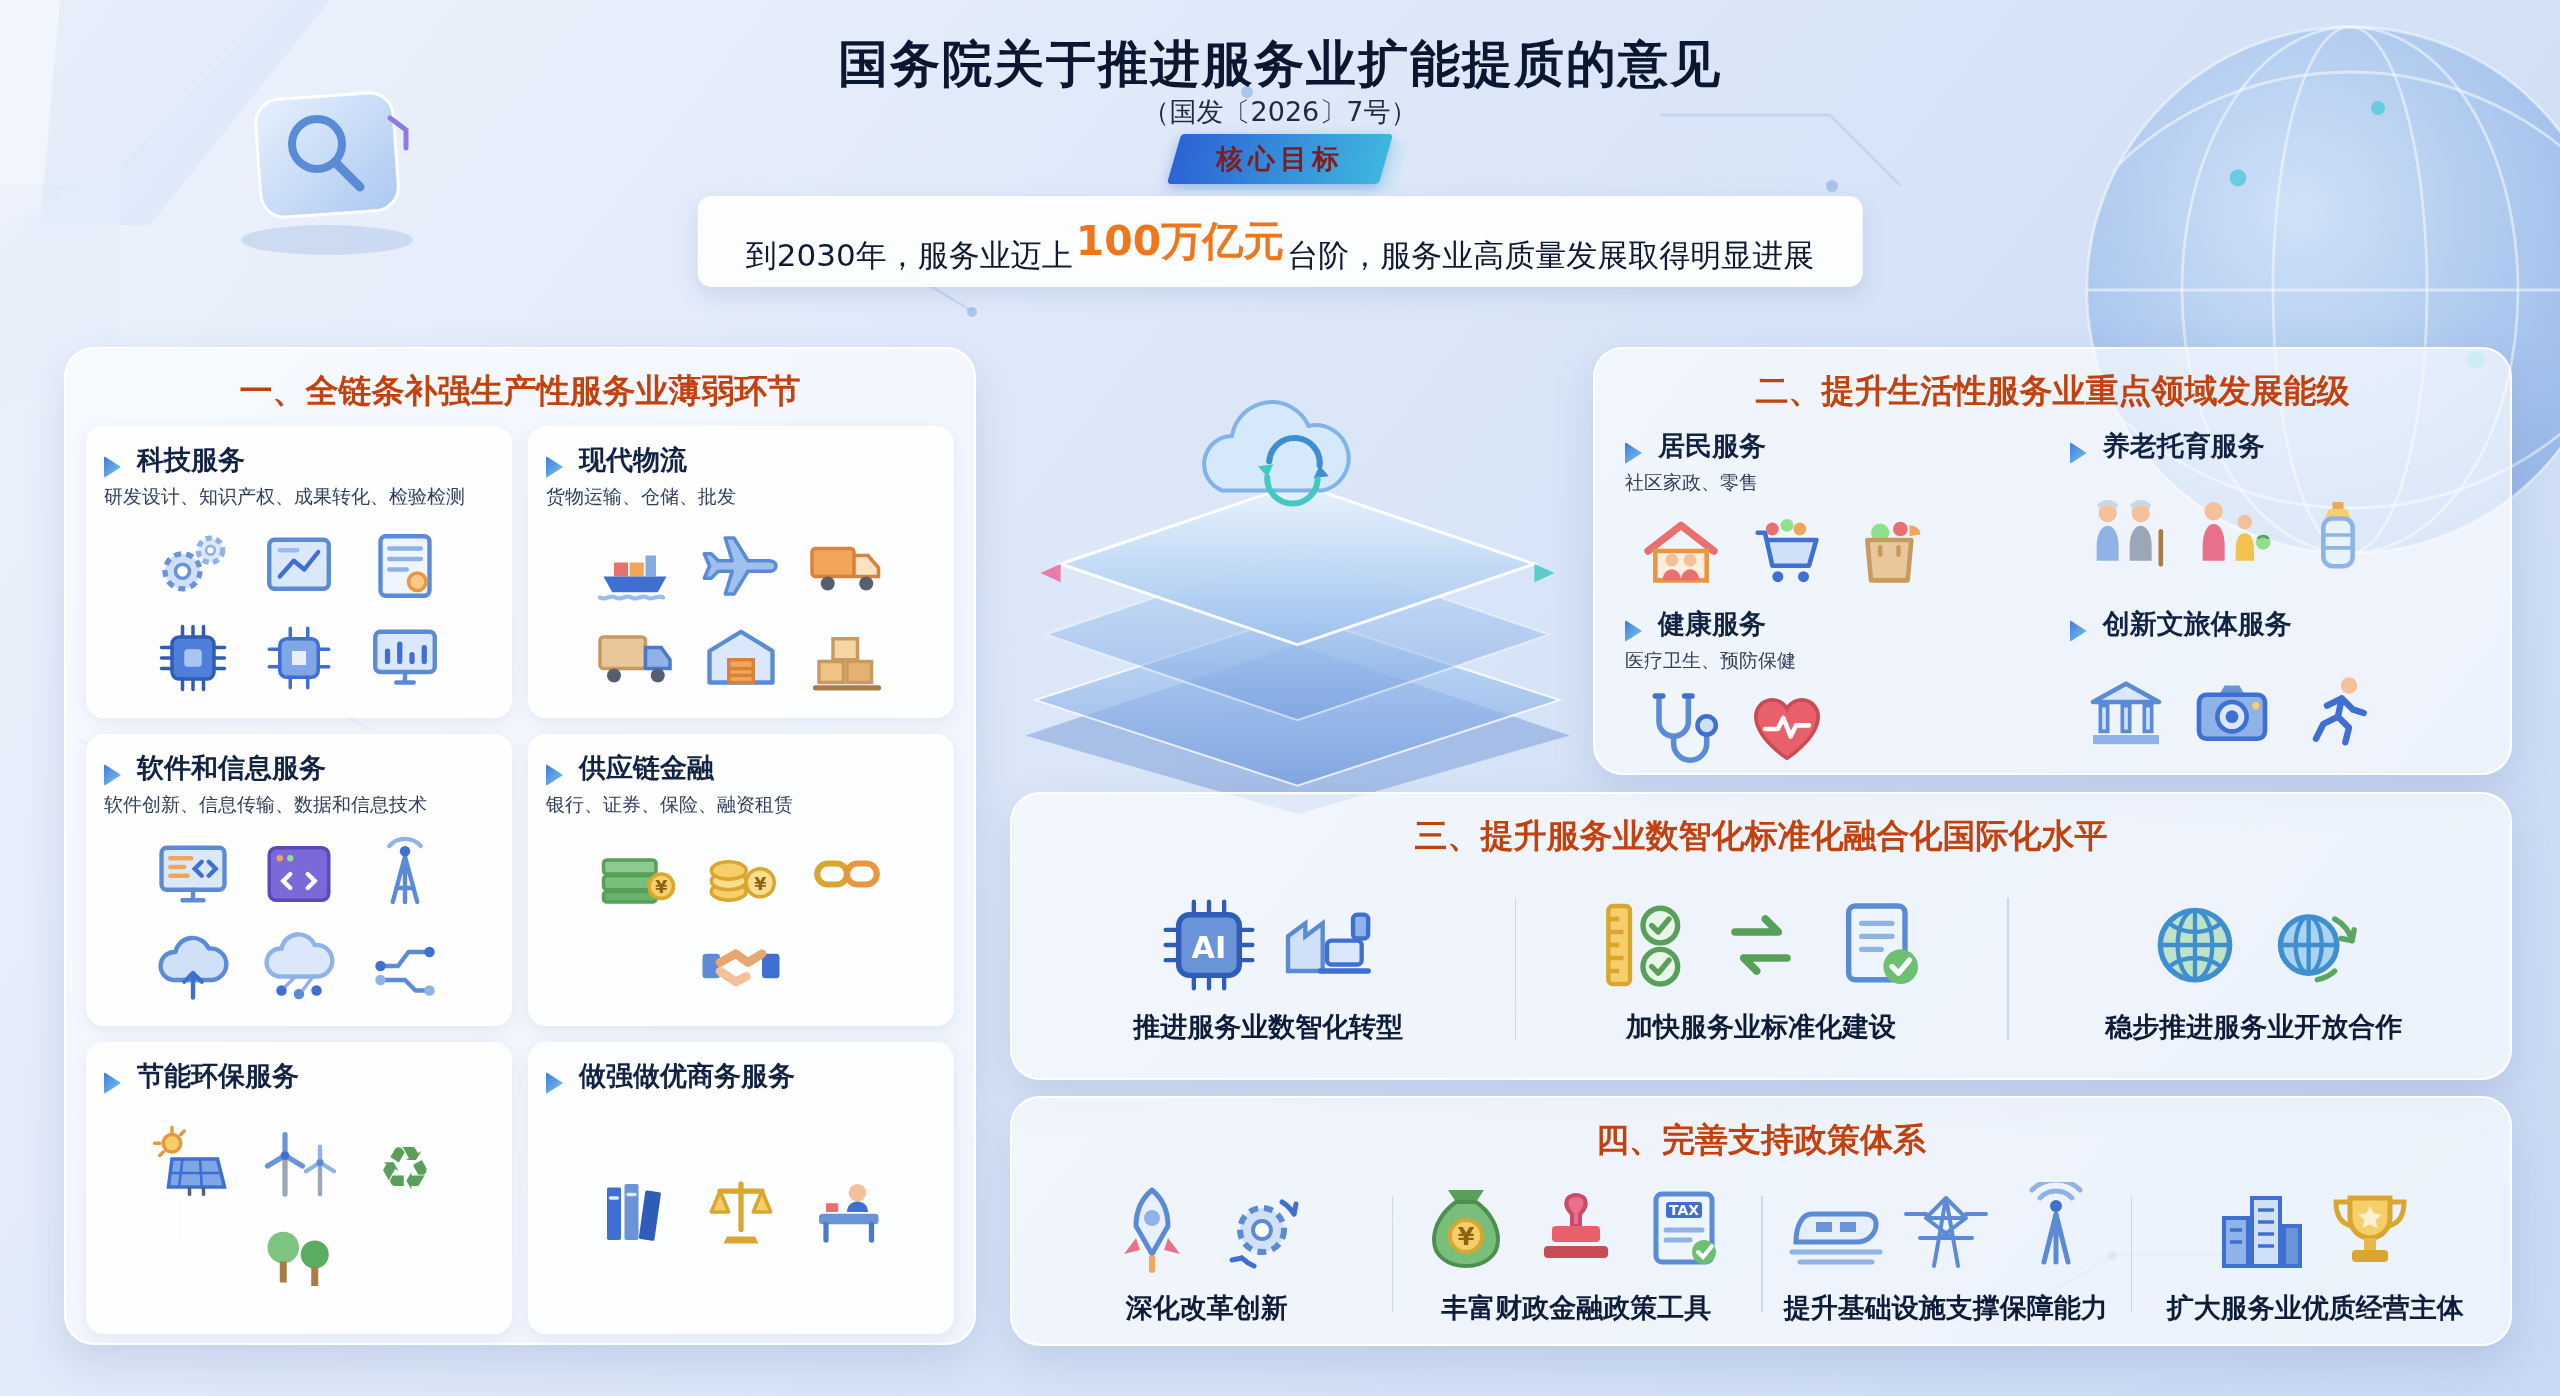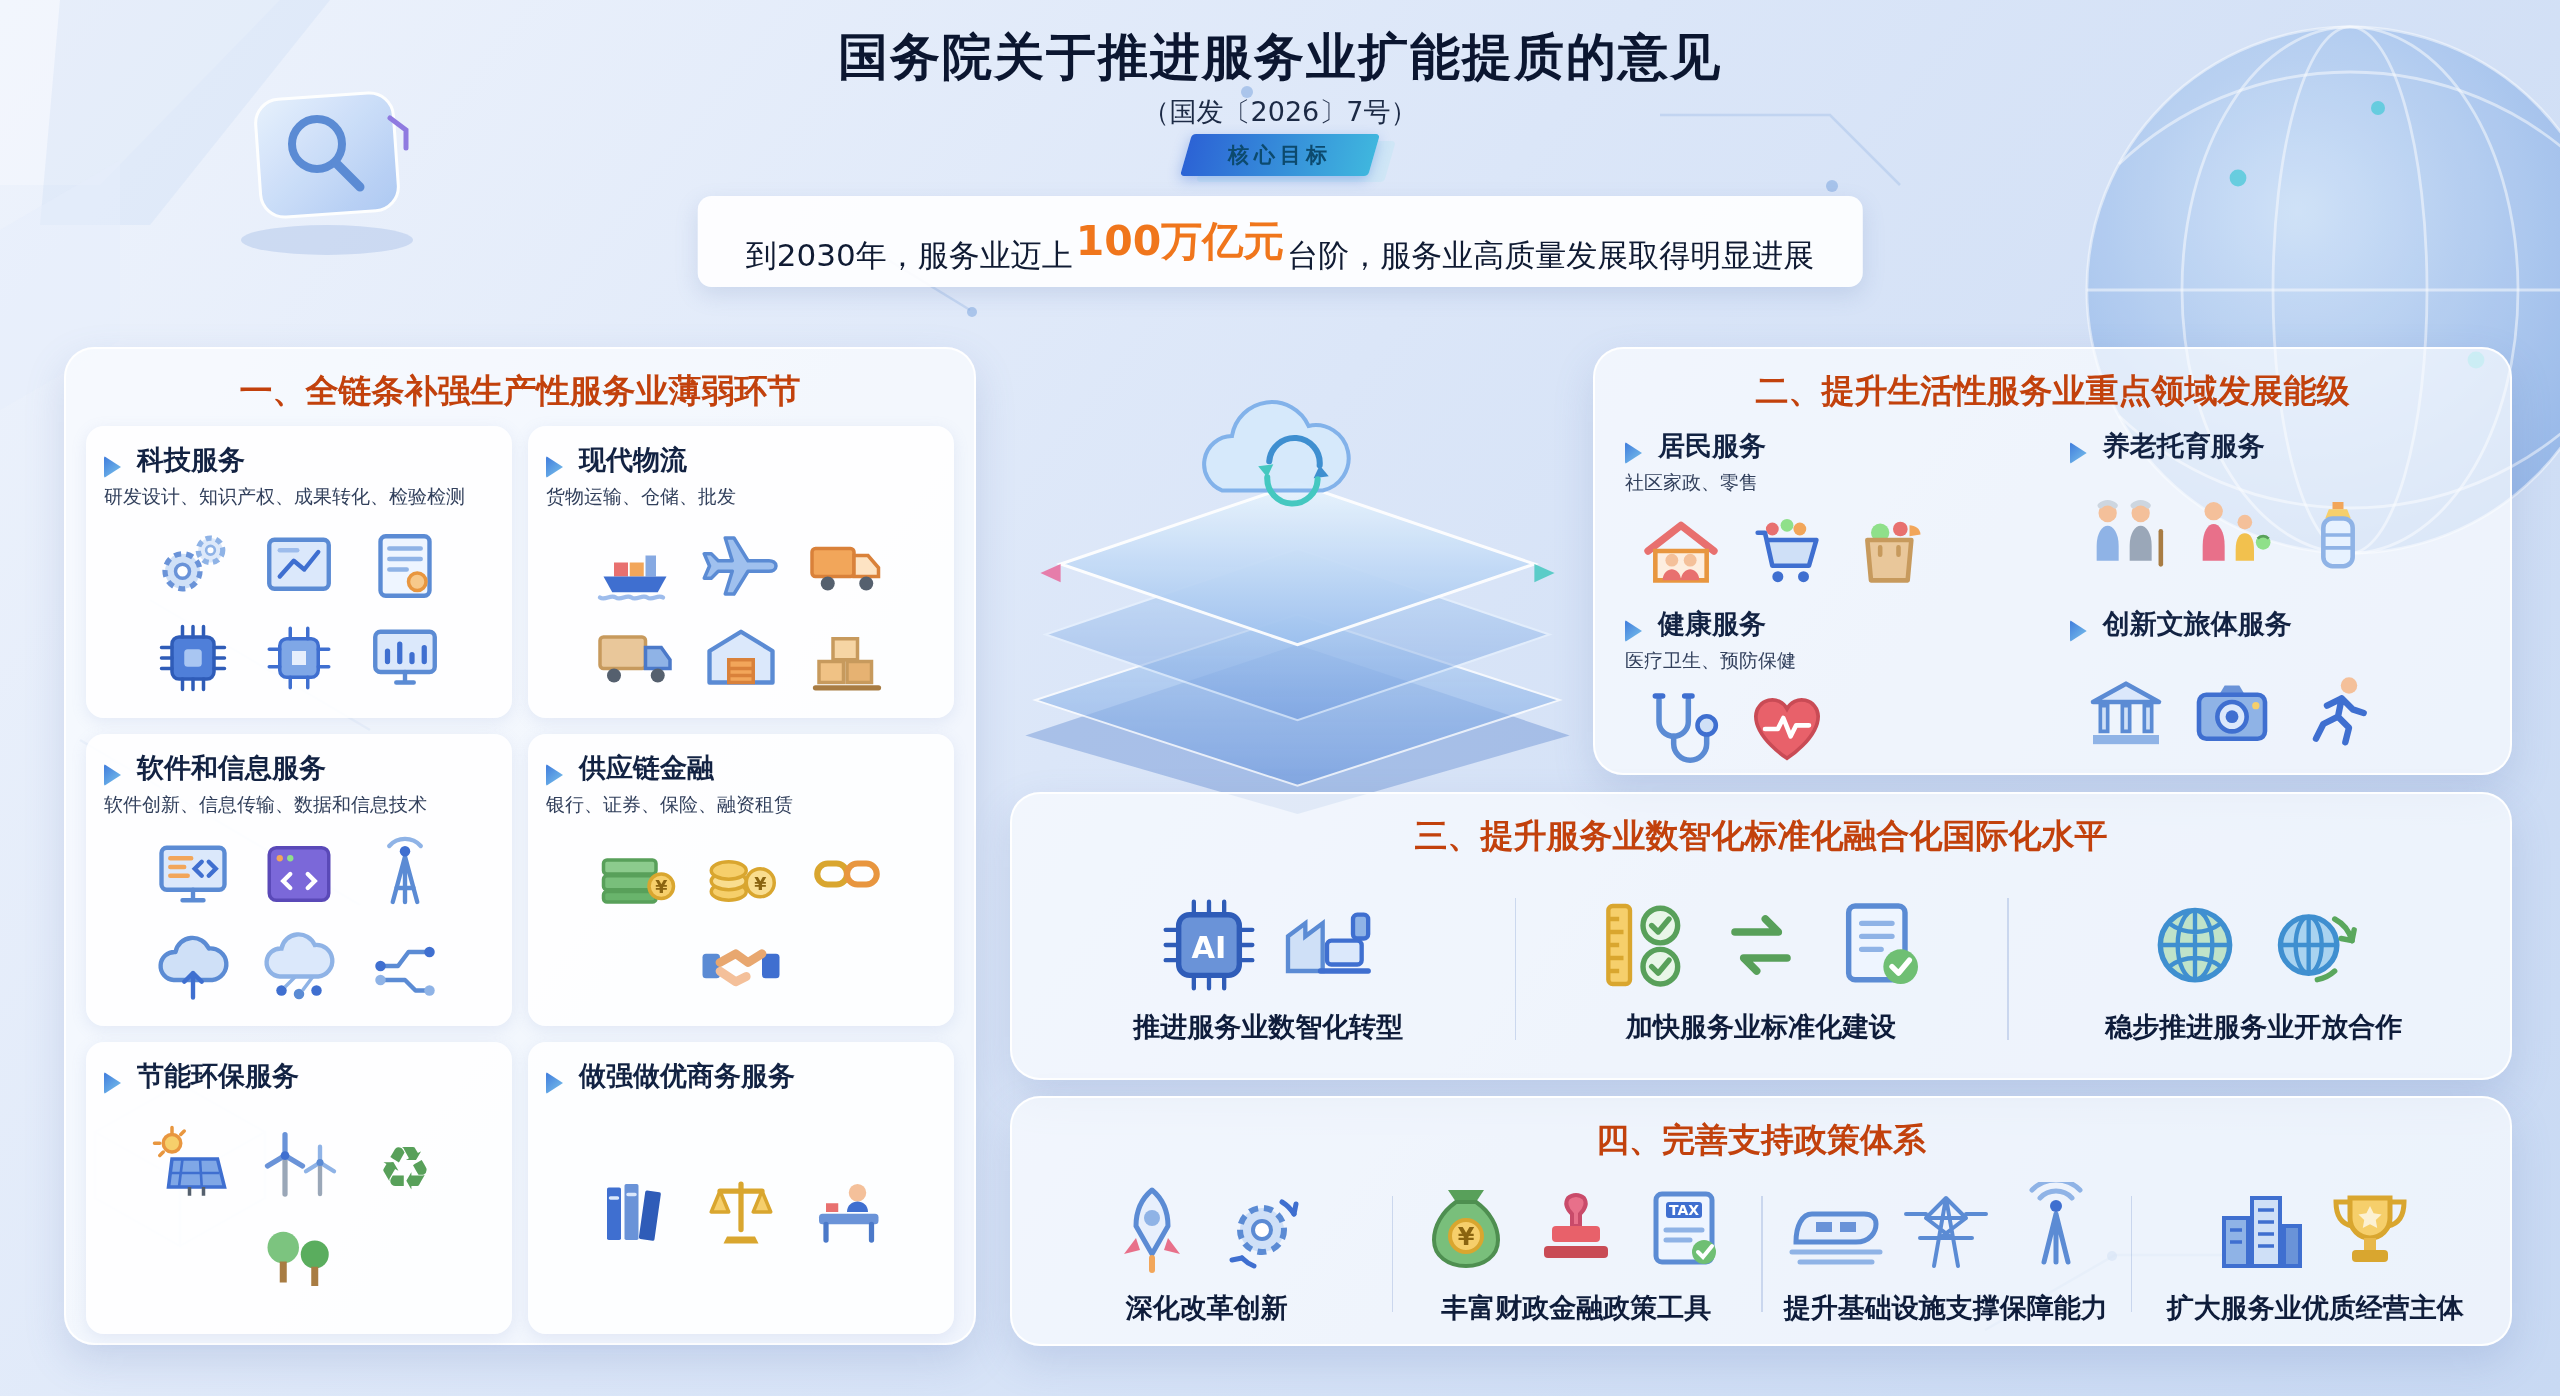--- a/index.html
+++ b/index.html
@@ -4,26 +4,26 @@
 <style>
 *{margin:0;padding:0;box-sizing:border-box}
 body{width:2560px;height:1396px;overflow:hidden;position:relative;
   font-family:"DejaVu Sans","Liberation Sans",sans-serif;
   background:linear-gradient(128deg,#eef3fc 0%,#dbe6f8 45%,#c8d9f3 100%);color:#16233f}
 svg{display:block}
 .bg-layer{position:absolute;inset:0;width:100%;height:100%;z-index:0}
 .globe-deco{position:absolute;top:10px;right:-70px;width:560px;height:560px;z-index:0;opacity:.85}
 .cube-deco{position:absolute;left:222px;top:68px;width:215px;height:195px;z-index:1}
 .center-art{position:absolute;left:985px;top:312px;width:625px;height:485px;z-index:1}
-.page-title{position:absolute;top:24px;left:0;width:100%;text-align:center;font-size:50px;font-weight:700;color:#0b1630;letter-spacing:2px;z-index:2}
+.page-title{position:absolute;top:31px;left:0;width:100%;text-align:center;font-size:50px;font-weight:700;color:#0b1630;letter-spacing:2px;z-index:2}
 .doc-number{position:absolute;top:94px;left:0;width:100%;text-align:center;font-size:27px;color:#1c2a45;z-index:2}
 .badge{position:absolute;top:134px;left:50%;transform:translateX(-50%);z-index:2;padding:7px 42px}
 .badge::before{content:"";position:absolute;inset:0;background:linear-gradient(90deg,#2c63d5,#3fb6de);transform:skewX(-16deg);border-radius:4px;box-shadow:0 4px 12px rgba(47,99,213,.35)}
 .badge::after{content:"";position:absolute;top:7px;bottom:-6px;left:16px;right:-16px;background:#cfe6f6;transform:skewX(-16deg);border-radius:4px;z-index:-1}
-.badge-text{position:relative;font-size:21px;font-weight:700;color:#0c4a6e;letter-spacing:5px}
+.badge-text{position:relative;font-size:27px;font-weight:700;color:#7f1d1d;letter-spacing:5px}
 .goal-pill{position:absolute;top:196px;left:50%;transform:translateX(-50%);z-index:2;background:rgba(255,255,255,.9);border-radius:14px;padding:10px 48px;font-size:31px;color:#101b33;white-space:nowrap;box-shadow:0 8px 22px rgba(92,122,180,.18);display:flex;align-items:flex-end}
 .goal-highlight{color:#f0761c;font-weight:700;font-size:41px;margin:15px 3px;line-height:1}
 .panel{position:absolute;z-index:2;background:rgba(252,254,255,.68);border:2px solid rgba(255,255,255,.95);border-radius:30px;box-shadow:0 16px 40px rgba(93,122,180,.2)}
 .panel-title{text-align:center;font-size:33px;font-weight:700;color:#c2410c;padding-top:20px}
 #panel1{left:64px;top:347px;width:912px;height:998px;padding:0 20px 20px}
 #panel1 .cards-grid{display:grid;grid-template-columns:1fr 1fr;grid-template-rows:repeat(3,1fr);gap:16px;height:calc(100% - 66px);margin-top:12px}
 .card{background:rgba(255,255,255,.86);border-radius:18px;box-shadow:0 4px 16px rgba(120,145,200,.14);padding:16px 18px 10px;display:flex;flex-direction:column}
 .card-head{display:flex;align-items:flex-end;gap:16px}
 .marker{width:17px;height:22px;background:linear-gradient(135deg,#3f7bdc,#7cc5ec);clip-path:polygon(0 0,100% 50%,0 100%);border-radius:2px;flex:none}
 .card-title{font-size:27px;font-weight:700;color:#122242}

